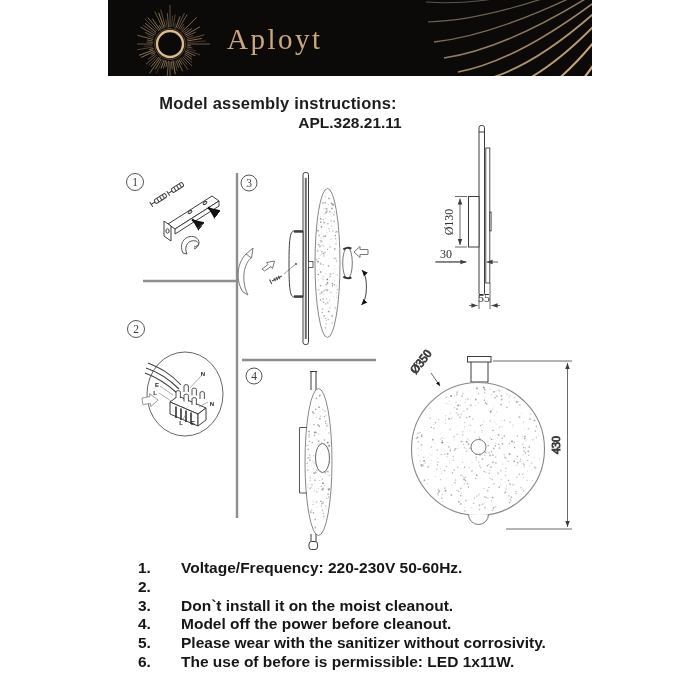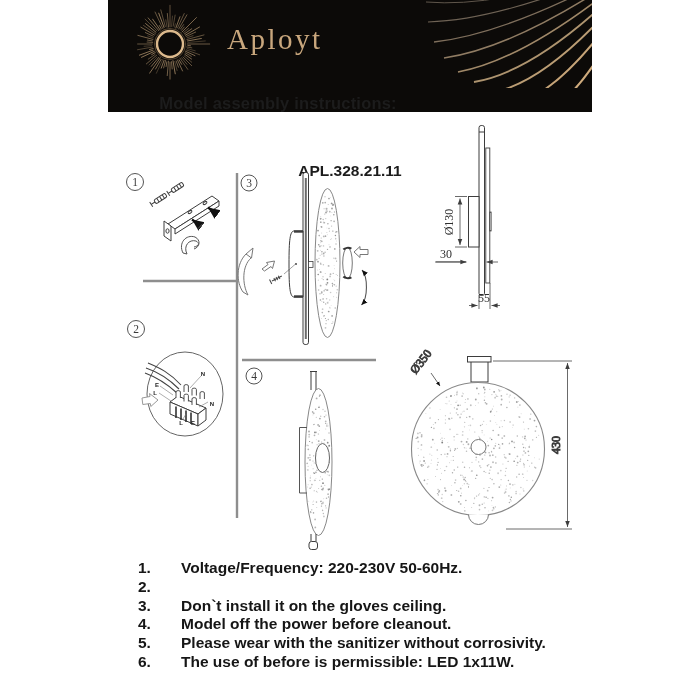--- a/index.html
+++ b/index.html
@@ -1,31 +1,31 @@
 <!DOCTYPE html>
 <html><head>
 <meta charset="utf-8">
 <style>
   html,body{margin:0;padding:0;}
   body{width:700px;height:700px;background:#ffffff;position:relative;
        font-family:"Liberation Sans",sans-serif;overflow:hidden;}
 
   
-  .banner{position:absolute;left:108px;top:0;width:484px;height:112px;
+  .banner{position:absolute;left:108px;top:0;width:484px;height:76px;
           background:#0c0a08;overflow:hidden;}
   .banner svg{position:absolute;left:0;top:0;}
   .logo-text{position:absolute;left:119px;top:23px;
              font-family:"Liberation Serif",serif;font-size:29px;
              color:#c9a77d;letter-spacing:2.5px;font-weight:400;}
 
   
   .title{position:absolute;top:94px;left:0;width:556px;text-align:center;
          font-size:16.5px;font-weight:bold;color:#1c1c1c;letter-spacing:.2px;}
   .model{position:absolute;top:114px;left:0;width:700px;text-align:center;
-         font-size:15.5px;font-weight:bold;color:#1c1c1c;margin-top:48px;}
+         font-size:15.5px;font-weight:bold;color:#1c1c1c;}
 
   
   svg.diagrams{position:absolute;left:0;top:0;width:700px;height:700px;}
   .dim-text{font-family:"Liberation Serif",serif;font-size:12px;fill:#2e2e2e;}
   .step-num{font-family:"Liberation Serif",serif;font-size:11.5px;fill:#3a3a3a;}
   .wire-lbl{font-family:"Liberation Sans",sans-serif;font-size:6px;font-weight:bold;fill:#222;}
 
   
   .instructions{position:absolute;left:138px;top:559px;margin:0;padding:0;
                 list-style:none;font-size:15.5px;line-height:18.8px;
@@ -1146,21 +1146,21 @@
 <ol class="instructions">
   <li>
       <span class="num">1.</span>
       <span class="txt">Voltage/Frequency: 220-230V 50-60Hz.</span>
     </li>
   <li>
       <span class="num">2.</span>
     </li>
   <li>
       <span class="num">3.</span>
-      <span class="txt">Don`t install it on the gloves ceiling.</span>
+      <span class="txt">Don`t install it on the moist cleanout.</span>
     </li>
   <li>
       <span class="num">4.</span>
       <span class="txt">Model off the power before cleanout.</span>
     </li>
   <li>
       <span class="num">5.</span>
       <span class="txt">Please wear with the sanitizer without corrosivity.</span>
     </li>
   <li>

